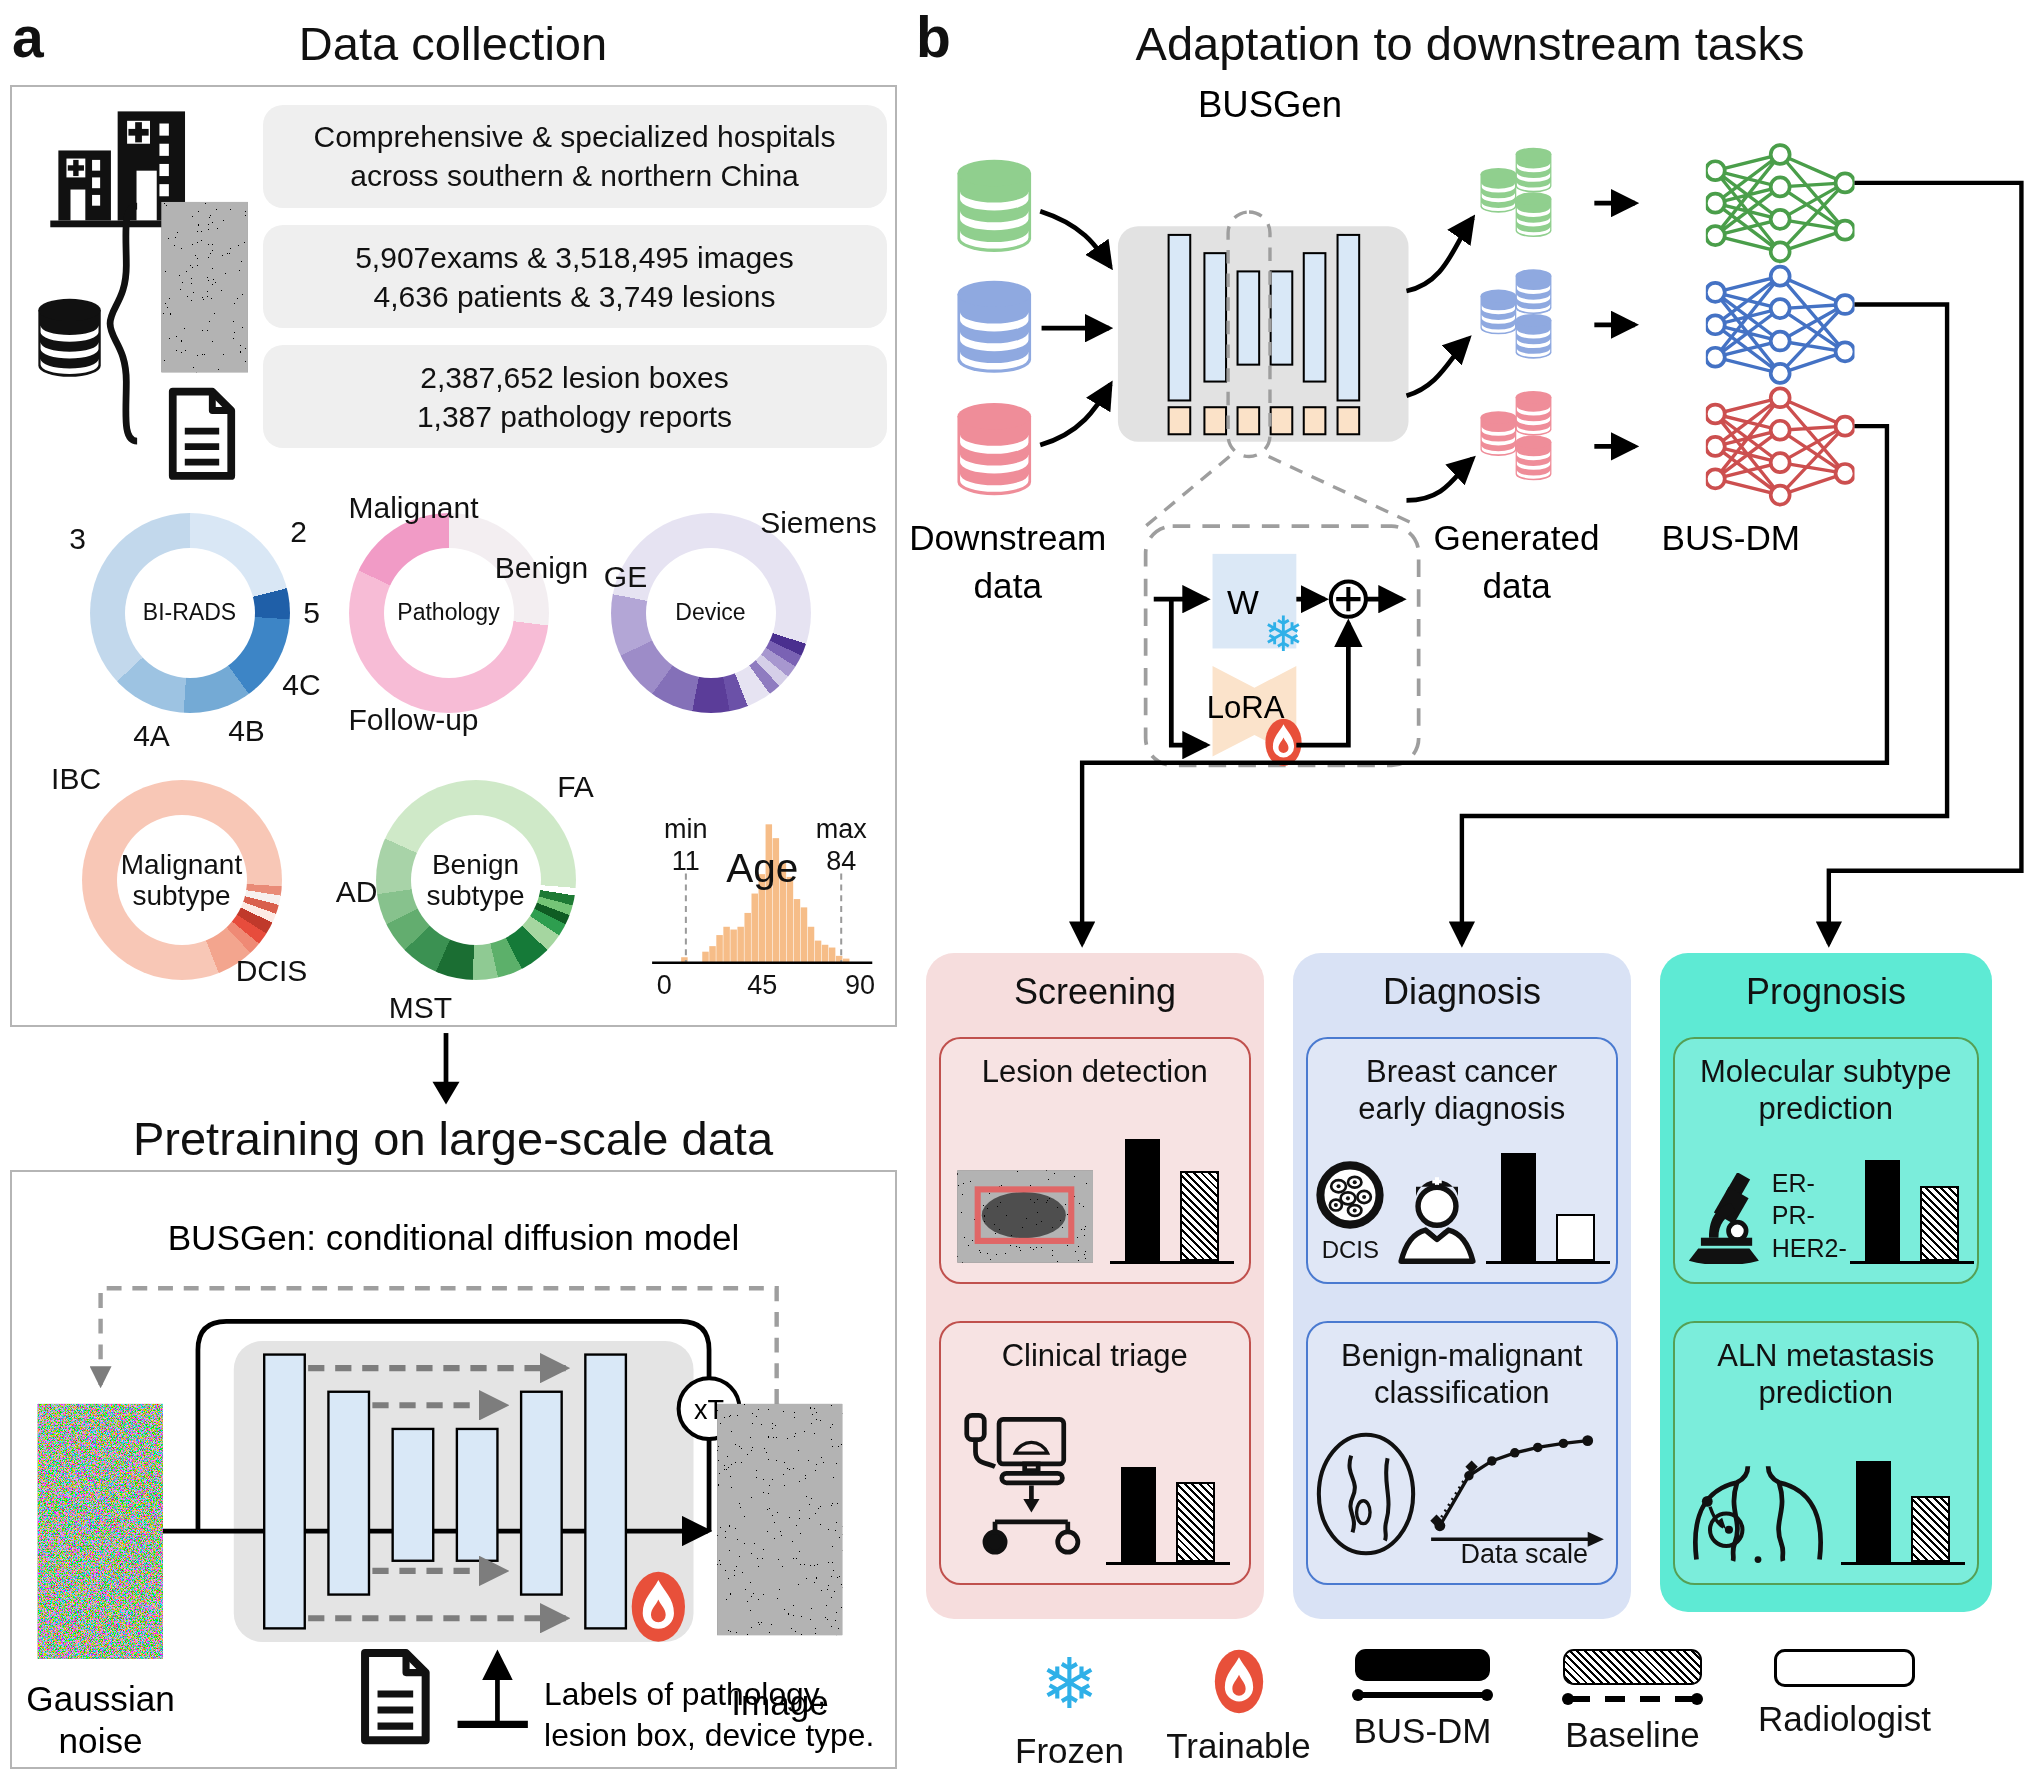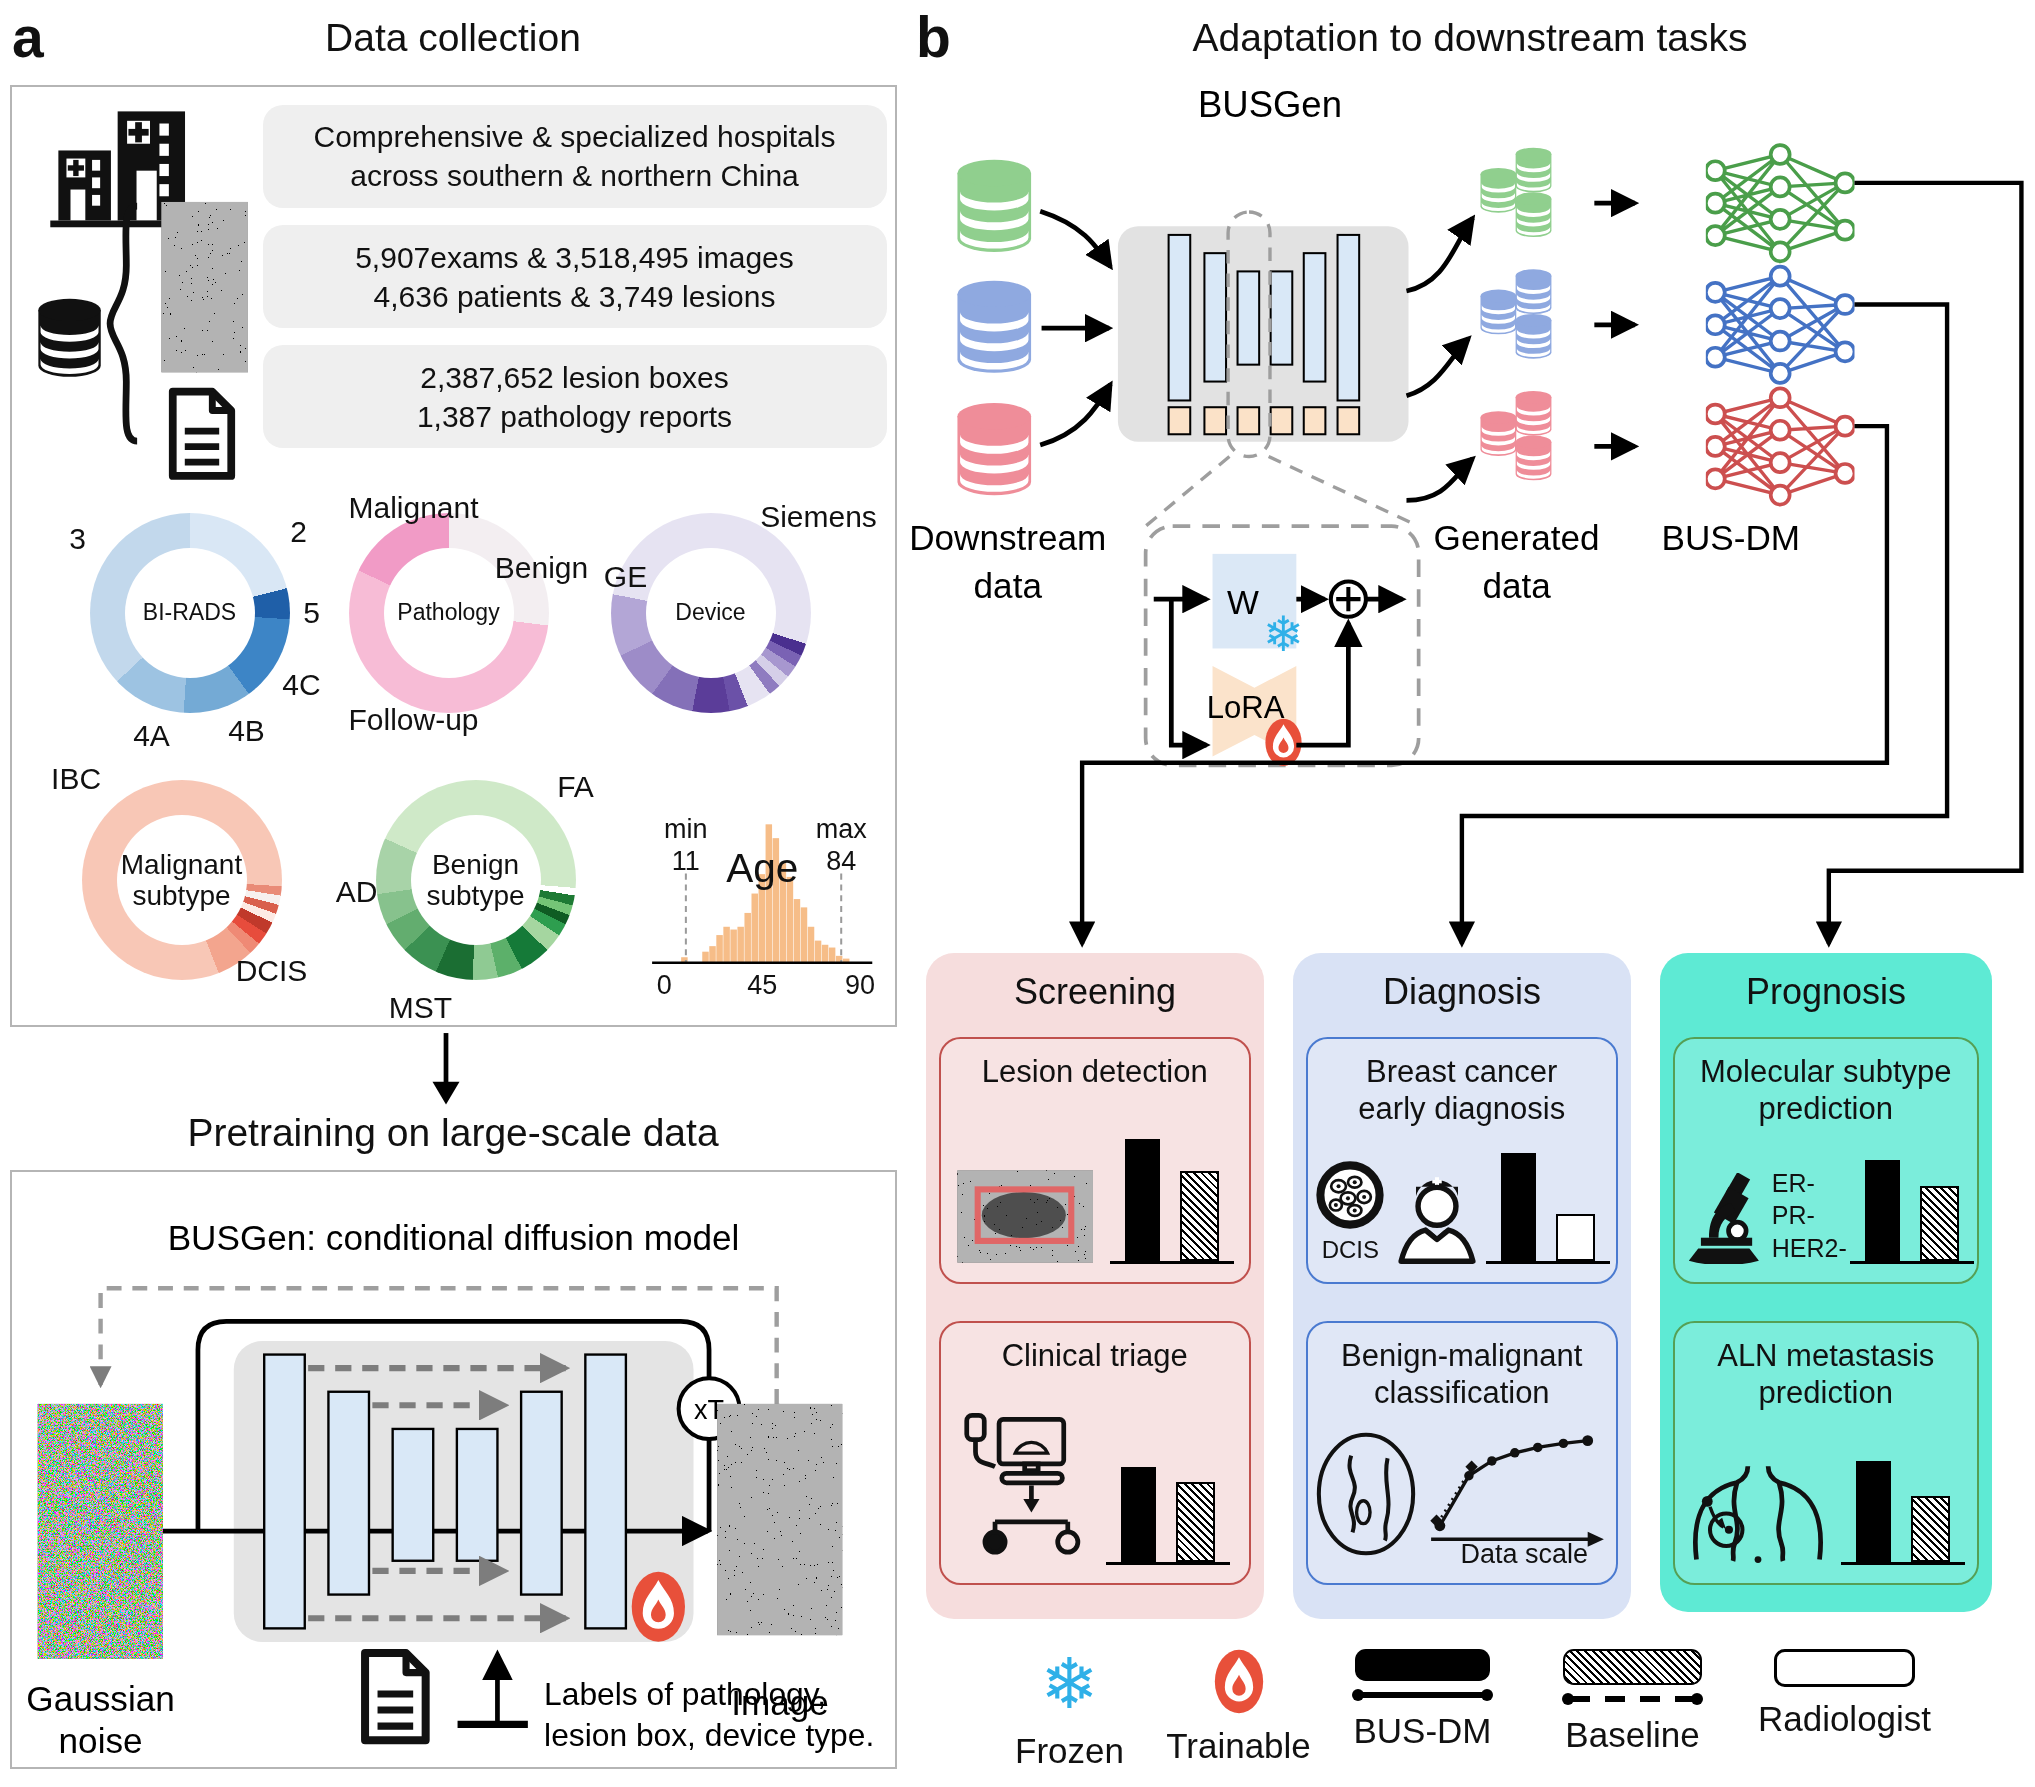--- a/index.html
+++ b/index.html
@@ -1,20 +1,20 @@
 <!DOCTYPE html>
 <html style="font-size:10.8px"><head>
 <meta charset="utf-8">
 <style>
   html,body{margin:0;padding:0;background:#fff;}
   #stage{position:relative;width:2035px;height:1788px;background:#fff;overflow:hidden;
          font-family:"Liberation Sans","DejaVu Sans",sans-serif;color:#111;}
   .abs{position:absolute;}
   .plabel{font-size:57px;font-weight:bold;}
-  .sec-title{font-size:39px;text-align:center;}
+  .sec-title{font-size:47px;text-align:center;}
   .panelbox{border:2px solid #b5b5b5;background:#fff;}
   .infobox{left:251px;width:624px;background:#efefef;border-radius:20px;
            display:flex;flex-direction:column;justify-content:center;align-items:center;
            font-size:30px;line-height:1.3;text-align:center;}
   
   .donut{position:absolute;width:200px;height:200px;}
   .donut .ring{position:absolute;inset:0;border-radius:50%;}
   .donut .hole{position:absolute;left:50%;top:50%;width:65%;height:65%;transform:translate(-50%,-50%);
                background:#fff;border-radius:50%;display:flex;flex-direction:column;justify-content:center;align-items:center;}
   .donut .ctitle{font-size:23px;line-height:1.12;text-align:center;}
@@ -188,21 +188,21 @@
           <div class="callout" style="left: 65px; top: 207px;">Follow-up</div>
           <div class="callout" style="left: 65px; top: -4.7px;">Malignant</div>
         </div>
         <div class="donut" style="left: 599px; top: 426px;">
           <div class="ring" style="background: conic-gradient(rgb(230, 227, 242) 0%, rgb(230, 227, 242) 30%, rgb(74, 47, 143) 30%, rgb(74, 47, 143) 32%, rgb(122, 98, 180) 32%, rgb(122, 98, 180) 34%, rgb(167, 151, 207) 34%, rgb(167, 151, 207) 36%, rgb(213, 207, 232) 36%, rgb(213, 207, 232) 38%, rgb(143, 124, 192) 38%, rgb(143, 124, 192) 40%, rgb(230, 227, 242) 40%, rgb(230, 227, 242) 44%, rgb(107, 81, 168) 44%, rgb(107, 81, 168) 47%, rgb(91, 61, 153) 47%, rgb(91, 61, 153) 53%, rgb(132, 112, 184) 53%, rgb(132, 112, 184) 60%, rgb(157, 140, 200) 60%, rgb(157, 140, 200) 68%, rgb(179, 166, 214) 68%, rgb(179, 166, 214) 78%, rgb(230, 227, 242) 78%, rgb(230, 227, 242) 100%);"></div>
           <div class="hole">
             <div class="ctitle">
               <div>Device</div>
             </div>
           </div>
-          <div class="callout" style="left: 208px; top: 4px;">Siemens</div>
+          <div class="callout" style="left: 208px; top: 10px;">Siemens</div>
           <div class="callout" style="left: 15px; top: 64px;">GE</div>
         </div>
         <div class="donut" style="left: 70px; top: 693px;">
           <div class="ring" style="background: conic-gradient(rgb(248, 199, 182) 0%, rgb(248, 199, 182) 26%, rgb(233, 139, 119) 26%, rgb(233, 139, 119) 27.5%, rgb(247, 240, 238) 27.5%, rgb(247, 240, 238) 29%, rgb(217, 95, 76) 29%, rgb(217, 95, 76) 30.5%, rgb(253, 234, 228) 30.5%, rgb(253, 234, 228) 32%, rgb(192, 57, 43) 32%, rgb(192, 57, 43) 34%, rgb(231, 76, 60) 34%, rgb(231, 76, 60) 36%, rgb(239, 138, 117) 36%, rgb(239, 138, 117) 38%, rgb(243, 165, 142) 38%, rgb(243, 165, 142) 44%, rgb(248, 199, 182) 44%, rgb(248, 199, 182) 100%);"></div>
           <div class="hole">
             <div class="ctitle two">
               <div>Malignant</div>
               <div>subtype</div>
             </div>
           </div>

